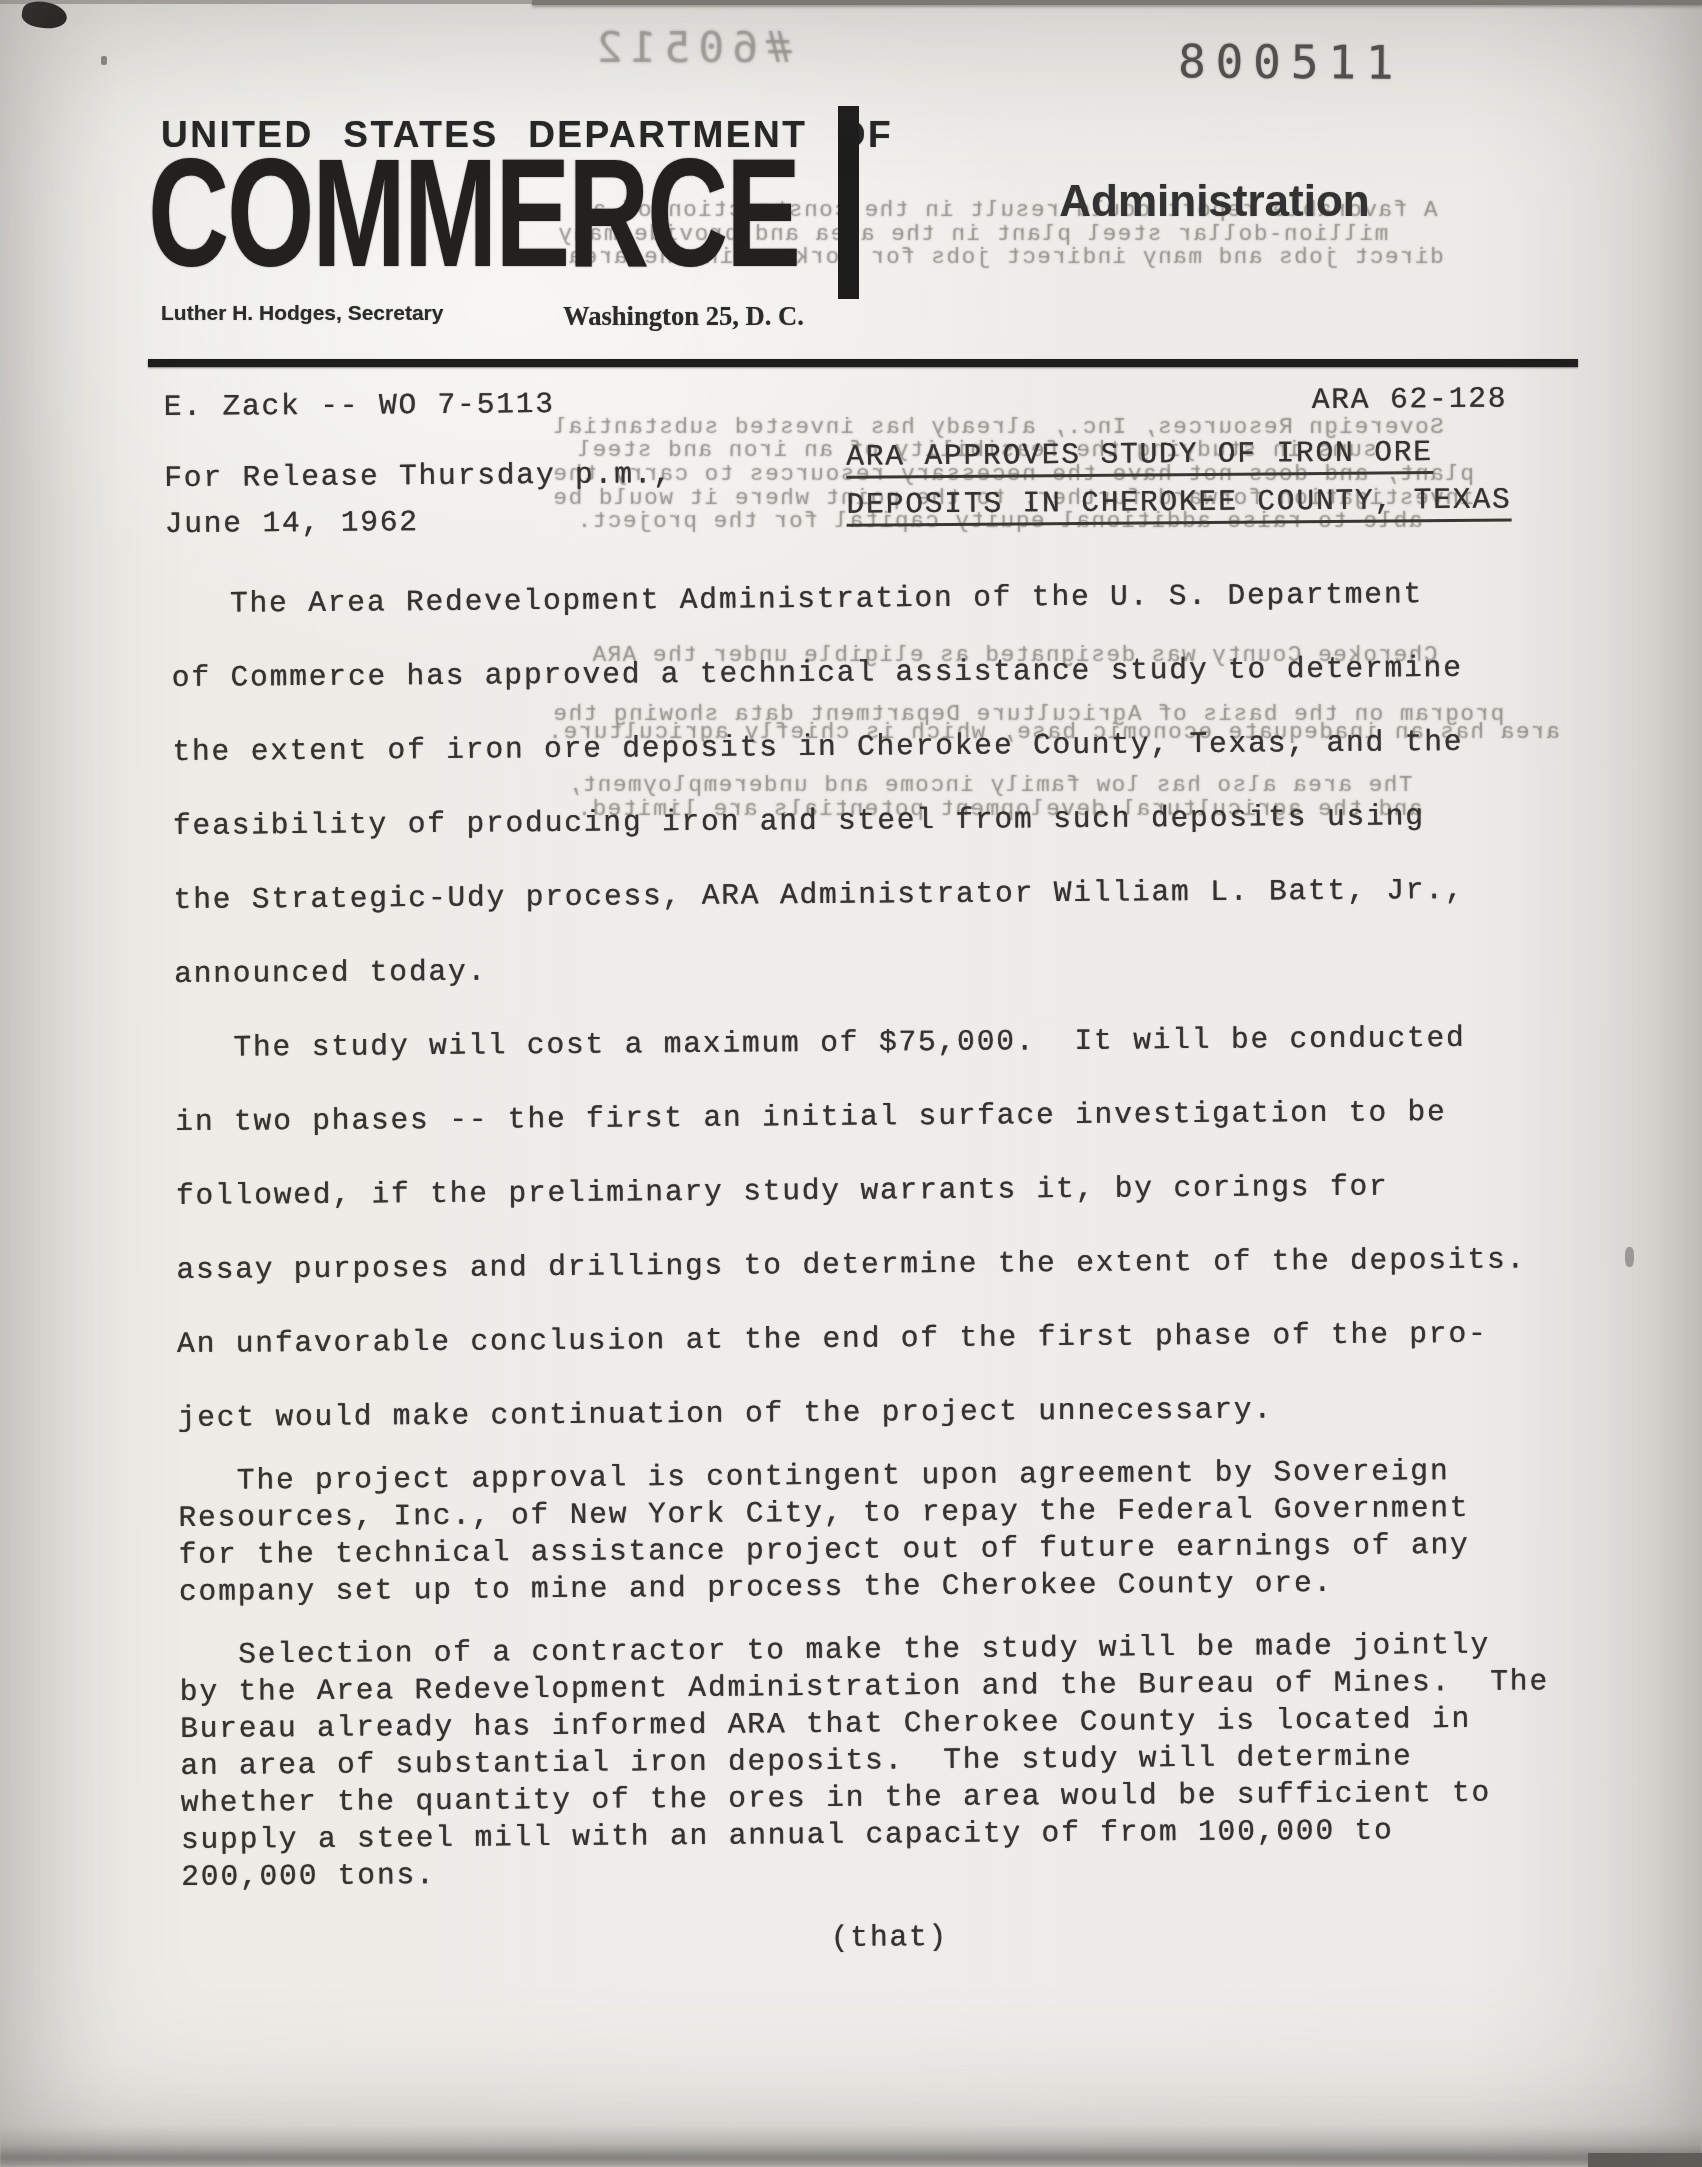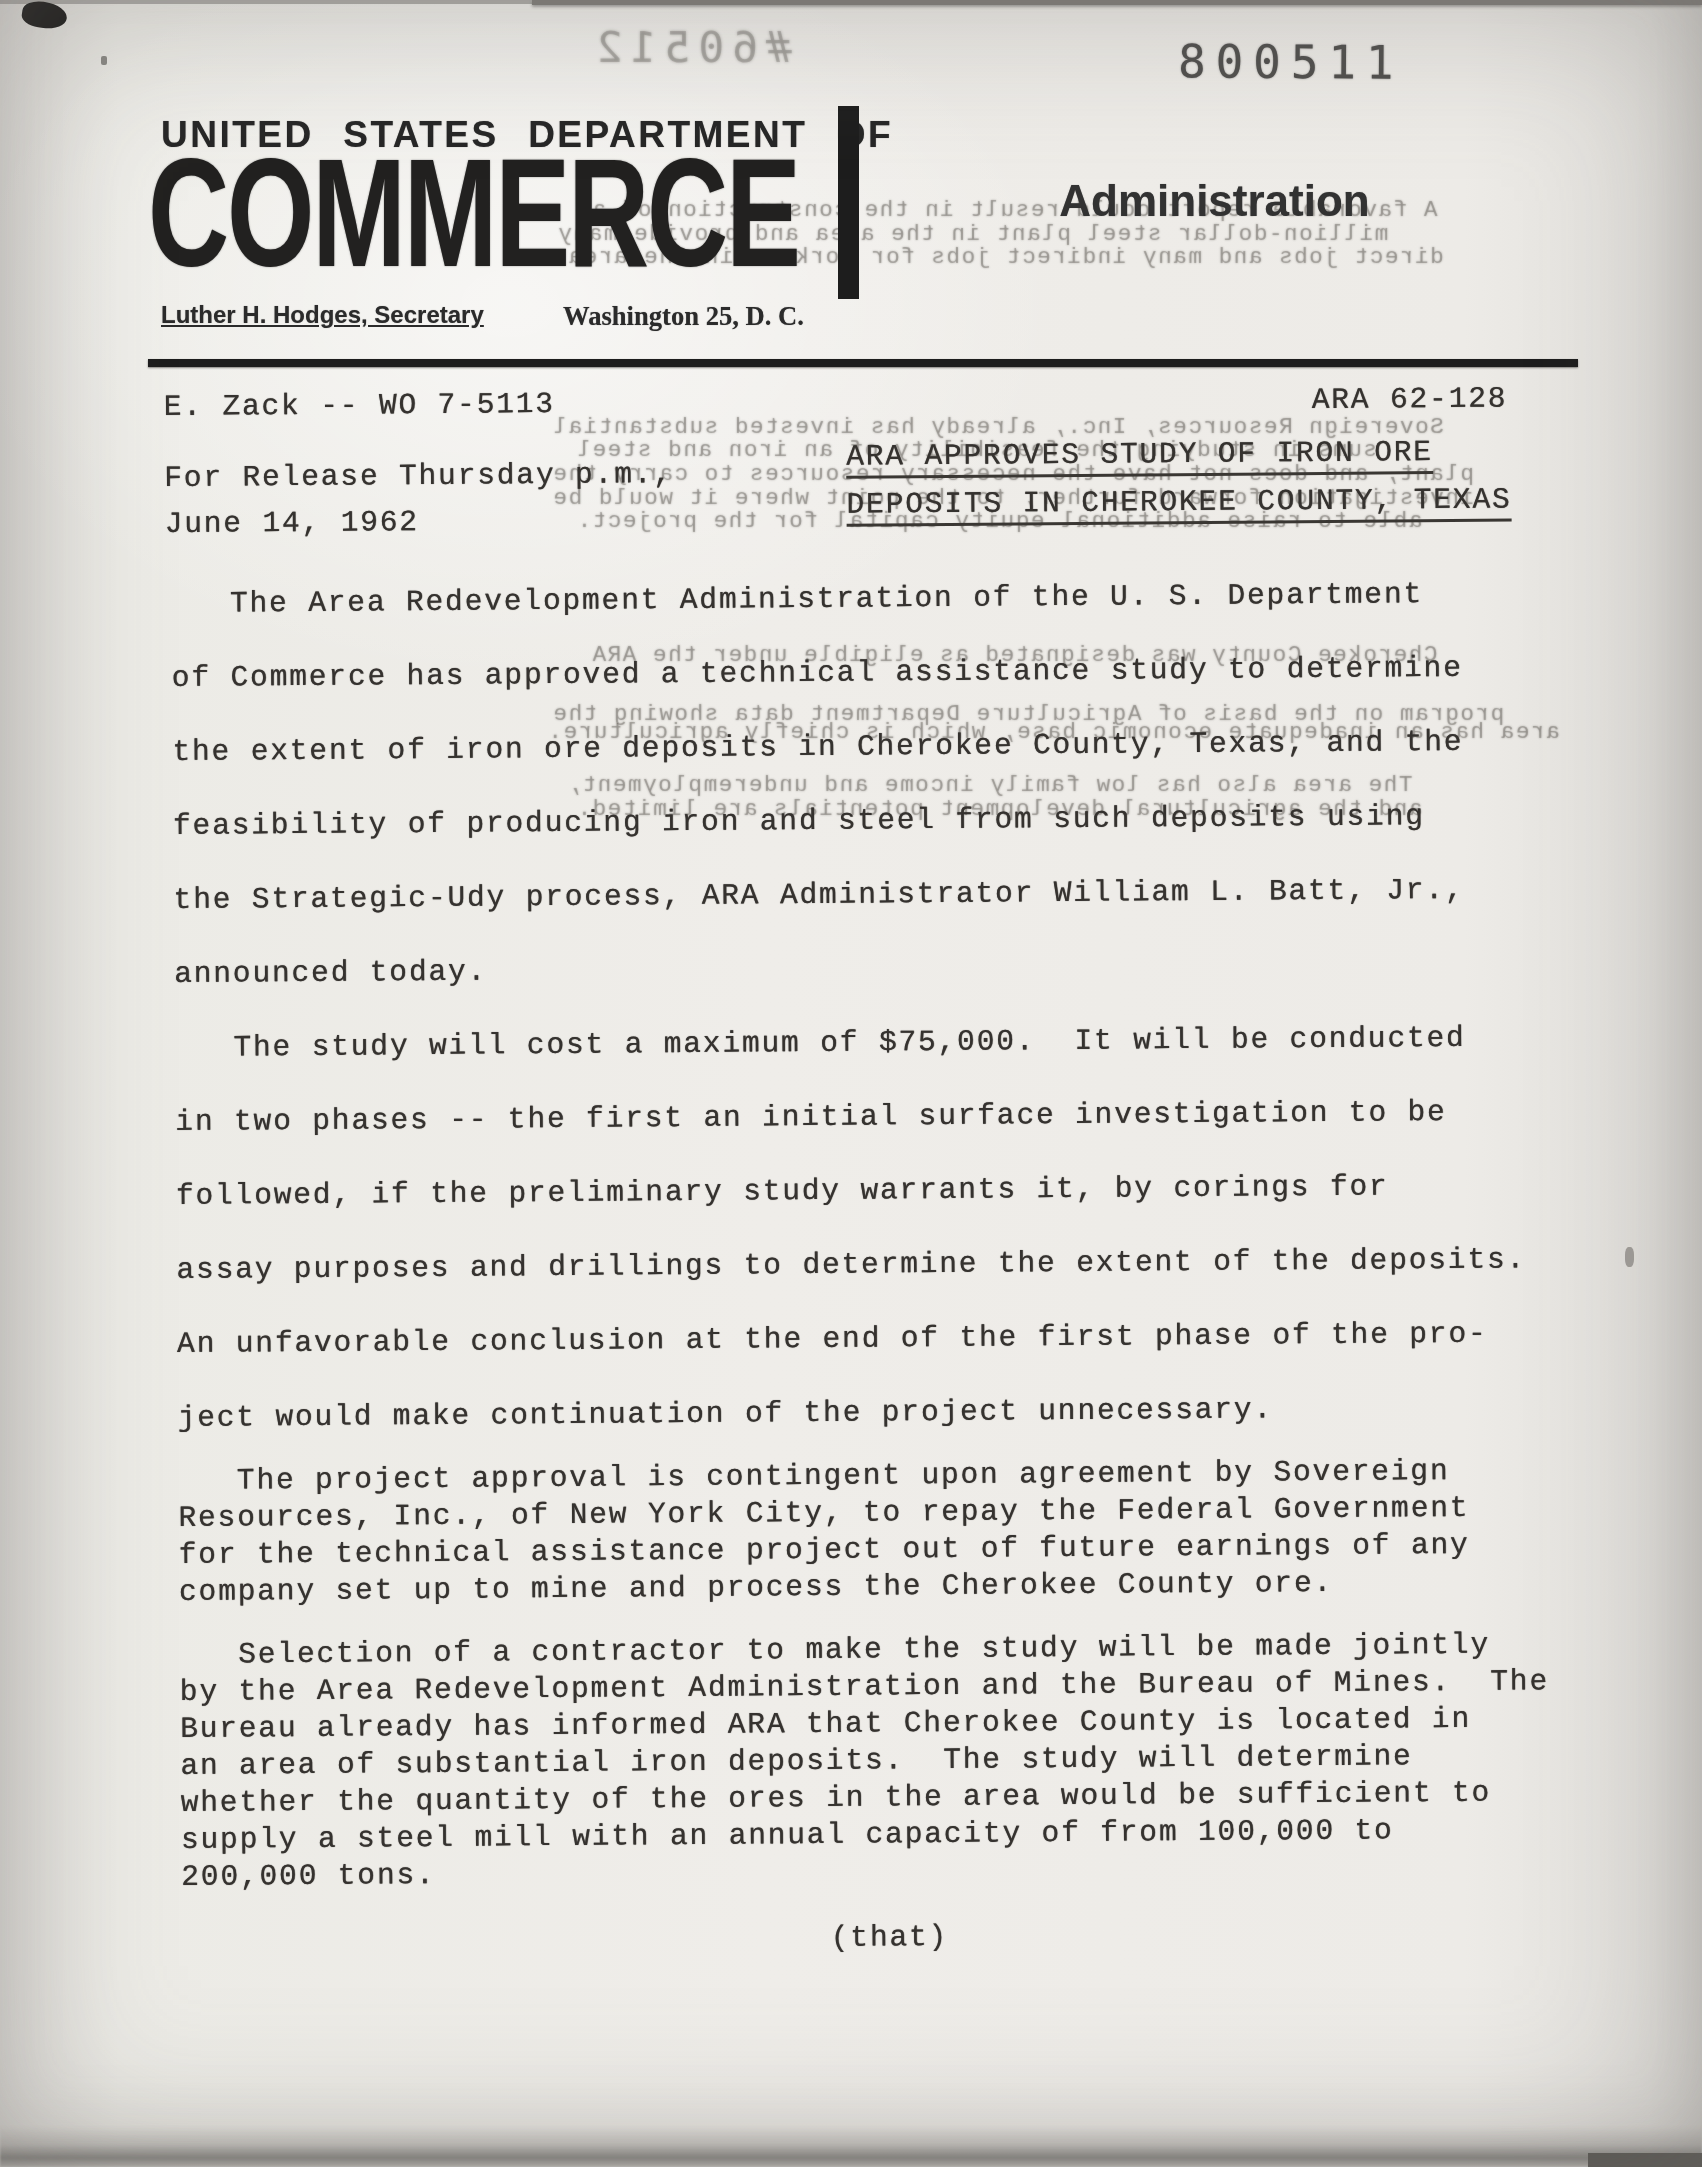--- a/index.html
+++ b/index.html
@@ -38,21 +38,21 @@
   
   .stamp{position:absolute;left:1178px;top:35px;font-family:"DejaVu Sans Mono",monospace;
     font-size:46px;letter-spacing:9.9px;color:#4f4e4c;text-shadow:0 0 2px rgba(70,68,66,0.6);transform:rotate(0.4deg);}
 
   
   .dept-line{position:absolute;left:161px;top:114px;font-size:37px;font-weight:bold;letter-spacing:2.5px;
     word-spacing:16.7px;color:#262626;text-shadow:0 0 1px rgba(40,40,40,0.5);}
   .dept-name{position:absolute;left:148px;top:136px;font-size:154px;font-weight:bold;letter-spacing:-3px;
     line-height:154px;color:#222120;transform:scaleX(0.73);transform-origin:left top;
     text-shadow:0 0 2px rgba(35,34,33,0.55);}
-  .sec-name{position:absolute;left:161px;top:301px;font-size:24px;font-weight:bold;color:#2b2b2b;text-shadow:0 0 1px rgba(45,45,45,0.5);text-decoration:underline;}
+  .sec-name{position:absolute;left:161px;top:301px;font-size:21px;font-weight:bold;color:#2b2b2b;text-shadow:0 0 1px rgba(45,45,45,0.5);}
   .sec-loc{position:absolute;left:563px;top:301px;font-size:26.6px;font-weight:bold;color:#2b2b2b;text-shadow:0 0 1px rgba(45,45,45,0.5);font-family:Liberation Serif, serif;}
   .hrule{position:absolute;left:148px;top:359px;width:1430px;height:7.9px;background:#1d1d1d;box-shadow:0 1px 2px rgba(60,58,55,0.6);}
   .vbar{position:absolute;left:838px;top:106px;width:20.7px;height:193px;background:#1d1d1d;}
   .agency{position:absolute;left:968px;top:177px;width:493px;text-align:center;font-size:44px;font-weight:bold;
     line-height:48px;color:#323232;text-shadow:0 0 1px rgba(50,50,50,0.5);}
 
   
   .typed{position:absolute;inset:0;transform:rotate(-0.45deg);transform-origin:177px 1084px;
     font-family:"Liberation Mono",monospace;color:#35322f;
     text-shadow:0 0 1px rgba(45,42,38,0.65), 0.5px 0 0 rgba(45,42,38,0.3);}

